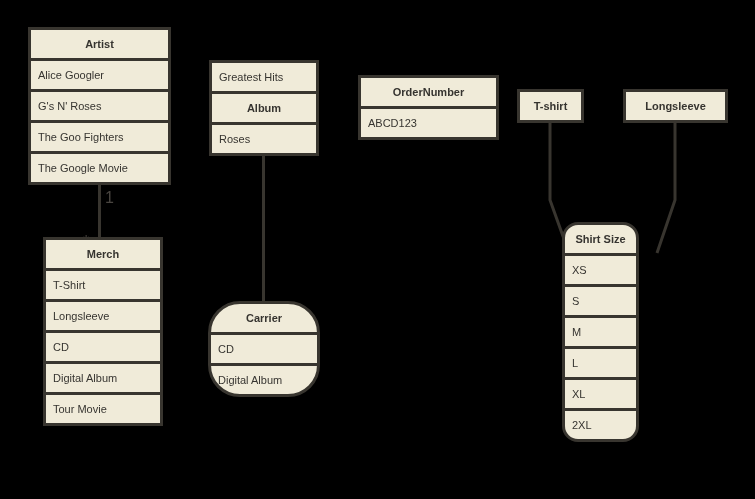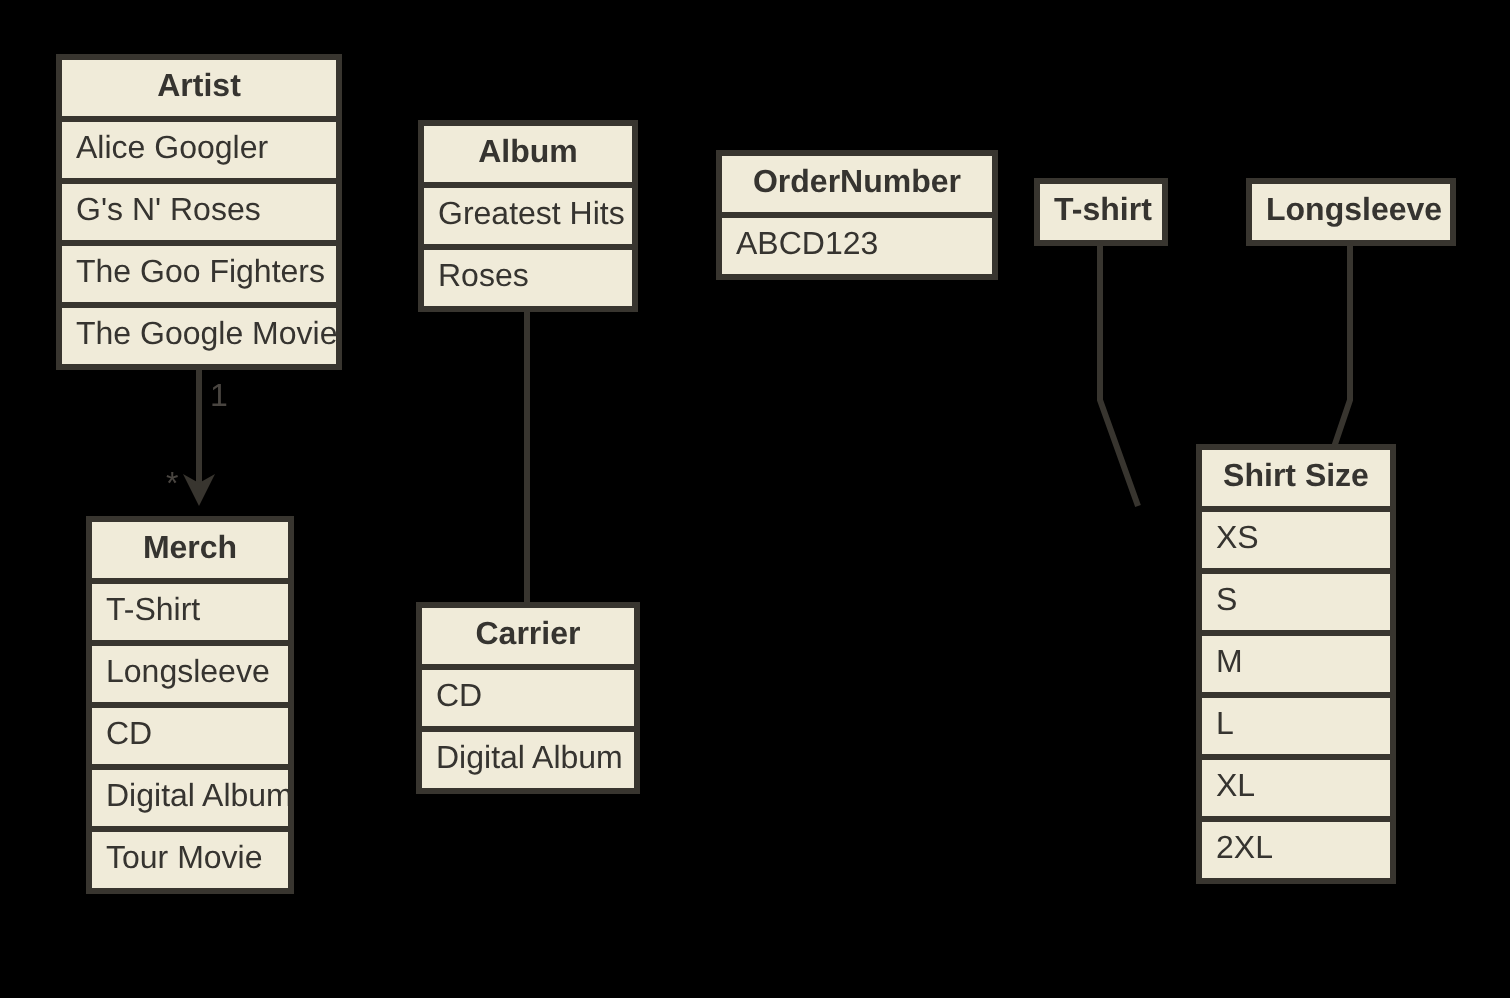--- a/index.html
+++ b/index.html
@@ -39,21 +39,21 @@
     position: absolute;
     z-index: 2;
     box-sizing: border-box;
     border: 3px solid var(--border, #38352f);
     background: var(--fill, #f0ebd9);
     color: var(--text, #363430);
   }
   .cell {
     height: 28px;
     line-height: 28px;
-    font-size: 16px;
+    font-size: 11px;
     padding: 0 7px;
     border-bottom: 3px solid var(--border, #38352f);
     white-space: nowrap;
     overflow: hidden;
   }
   .cell:last-child {
     border-bottom: none;
   }
   .cell.header {
     font-weight: bold;
@@ -79,48 +79,48 @@
 
   <div id="entities">
       <div class="entity" style="left: 28px; top: 27px; width: 143px;">
         <div class="cell header">Artist</div>
         <div class="cell">Alice Googler</div>
         <div class="cell">G's N' Roses</div>
         <div class="cell">The Goo Fighters</div>
         <div class="cell">The Google Movie</div>
       </div>
       <div class="entity" style="left: 209px; top: 60px; width: 110px;">
+        <div class="cell">Greatest Hits</div>
         <div class="cell header">Album</div>
-        <div class="cell">Greatest Hits</div>
         <div class="cell">Roses</div>
       </div>
       <div class="entity" style="left: 358px; top: 75px; width: 141px;">
         <div class="cell header">OrderNumber</div>
         <div class="cell">ABCD123</div>
       </div>
       <div class="entity" style="left: 517px; top: 89px; width: 67px;">
         <div class="cell header">T-shirt</div>
       </div>
       <div class="entity" style="left: 623px; top: 89px; width: 105px;">
         <div class="cell header">Longsleeve</div>
       </div>
-      <div class="entity" style="left: 43px; top: 258px; width: 104px;">
+      <div class="entity" style="left: 43px; top: 237px; width: 120px;">
         <div class="cell header">Merch</div>
         <div class="cell">T-Shirt</div>
         <div class="cell">Longsleeve</div>
         <div class="cell">CD</div>
         <div class="cell">Digital Album</div>
         <div class="cell">Tour Movie</div>
       </div>
-      <div class="entity" style="left: 208px; top: 301px; width: 112px;">
+      <div class="entity" style="left: 208px; top: 301px; width: 112px; border-radius: 32px;">
         <div class="cell header">Carrier</div>
         <div class="cell">CD</div>
         <div class="cell">Digital Album</div>
       </div>
-      <div class="entity" style="left: 598px; top: 222px; width: 100px;">
+      <div class="entity" style="left: 562px; top: 222px; width: 77px; border-radius: 16px;">
         <div class="cell header">Shirt Size</div>
         <div class="cell">XS</div>
         <div class="cell">S</div>
         <div class="cell">M</div>
         <div class="cell">L</div>
         <div class="cell">XL</div>
         <div class="cell">2XL</div>
       </div>
     </div>
 

